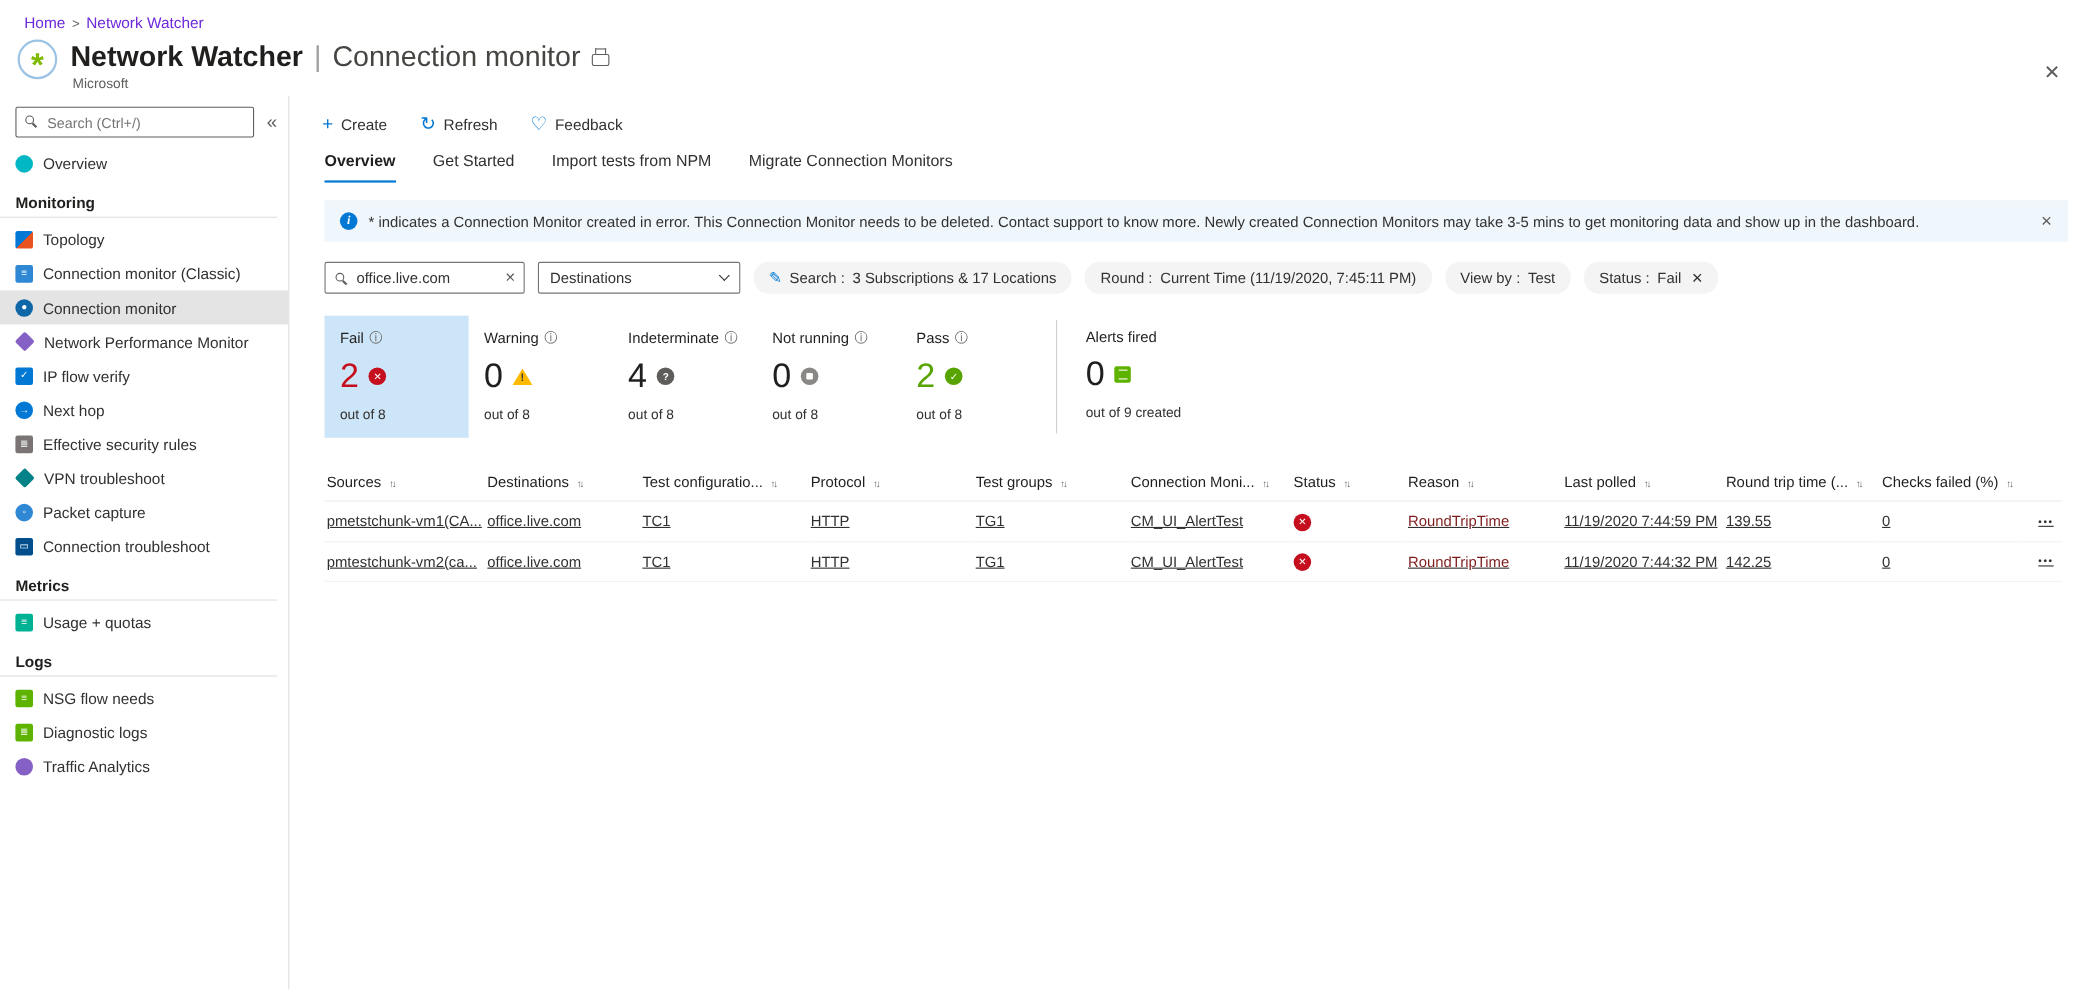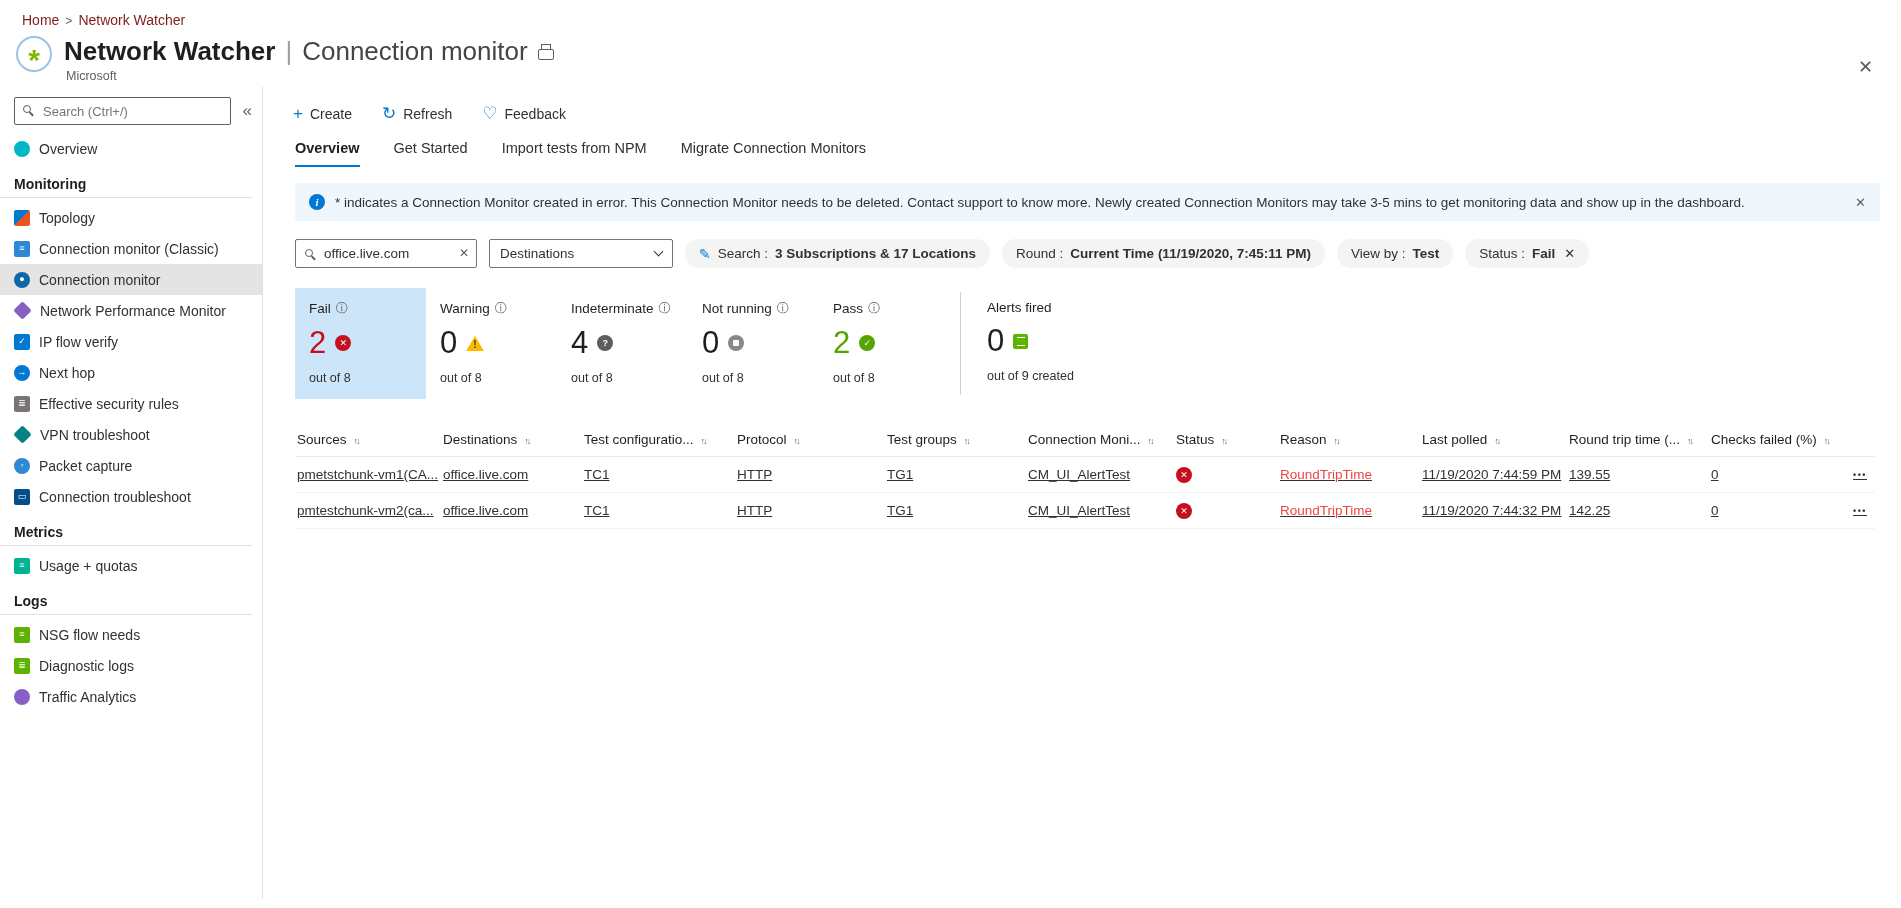--- a/index.html
+++ b/index.html
@@ -2,21 +2,21 @@
 <html><head>
 <meta charset="utf-8">
 <style>
   * { box-sizing: border-box; }
   html,body { margin:0; padding:0; background:#fff; }
   body { width:1901px; height:908px; font-family:"Liberation Sans","DejaVu Sans",sans-serif; color:#323130; overflow:hidden; }
   .app { width:1901px; height:908px; position:relative; }
 
   
   .breadcrumb { padding:12px 0 0 22px; font-size:14px; }
-  .breadcrumb a { color:#7f1d1d; text-decoration:none; cursor:pointer; }
+  .breadcrumb a { color:#6d28d9; text-decoration:none; cursor:pointer; }
   .breadcrumb .sep { color:#605e5c; margin:0 6px; font-size:12px; }
   .page-header { display:flex; align-items:flex-start; padding:8px 24px 0 16px; position:relative; }
   .nw-logo { width:36px; height:36px; border:2px solid #9cc3e5; border-radius:50%; background:#fff; display:flex; align-items:center; justify-content:center; margin-right:12px; flex:none; }
   .nw-logo span { color:#7fba00; font-size:30px; line-height:10px; margin-top:12px; font-weight:bold; }
   .title-block { display:flex; flex-direction:column; }
   .title-line { display:flex; align-items:center; gap:10px; }
   .page-title { font-size:26px; font-weight:bold; color:#201f1e; }
   .page-subtitle { font-size:26px; font-weight:400; color:#464541; }
   .title-pipe { font-size:26px; color:#a19f9d; font-weight:300; }
   .publisher { font-size:12.5px; color:#605e5c; margin-top:2px; margin-left:2px; }
@@ -60,21 +60,21 @@
 
   
   .filter-row { display:flex; align-items:center; gap:12px; margin:18px 21px 0 32px; font-size:13.5px; flex-wrap:nowrap; }
   .f-search { position:relative; width:182px; height:29px; border:1px solid #757575; border-radius:2px; display:flex; align-items:center; padding:0 24px 0 28px; }
   .f-search .mag { top:9px; }
   .f-search .txt { white-space:nowrap; overflow:hidden; }
   .f-clear { position:absolute; right:7px; top:6px; color:#605e5c; font-size:12px; cursor:pointer; }
   .f-dropdown { width:184px; height:29px; border:1px solid #757575; border-radius:2px; display:flex; align-items:center; justify-content:space-between; padding:0 10px; cursor:pointer; }
   .chev { width:7px; height:7px; border-right:1.5px solid #323130; border-bottom:1.5px solid #323130; transform:rotate(45deg); margin-top:-4px; }
   .pill { background:#f4f4f4; border-radius:14px; height:29px; display:flex; align-items:center; gap:7px; padding:0 14px; cursor:pointer; white-space:nowrap; }
-  .pill b { font-weight:bold; }
+  .pill b { font-weight:normal; }
   .pencil { color:#0078d4; font-size:14px; }
   .pill-x { font-size:13px; color:#323130; cursor:pointer; margin-left:2px; }
 
   
   .stats-row { display:flex; align-items:stretch; margin:20px 21px 0 32px; }
   .card { width:131px; padding:12px 14px 14px 14px; cursor:pointer; }
   .card.active { background:#cde5f8; }
   .card-label { font-size:13.5px; display:flex; align-items:center; gap:5px; color:#201f1e; }
   .info-i { font-size:12px; color:#605e5c; }
   .card-value { display:flex; align-items:center; gap:9px; margin-top:8px; font-size:31px; font-weight:400; color:#201f1e; }
@@ -94,21 +94,21 @@
   .tri { width:0; height:0; border-left:9px solid transparent; border-right:9px solid transparent; border-bottom:15px solid #ffb900; position:relative; }
   .tri::after { content:"!"; position:absolute; left:-2px; top:3px; font-size:10px; font-weight:bold; color:#3b3a39; }
   .book { width:15px; height:15px; border-radius:2px; background:#5db300; display:inline-flex; align-items:center; justify-content:center; }
   .book::after { content:""; width:8px; height:7px; border-top:1.5px solid #fff; border-bottom:1.5px solid #fff; }
 
   
   table.grid { border-collapse:collapse; table-layout:fixed; width:1580px; margin:24px 0 4px 32px; font-size:13.5px; }
   .grid th { text-align:left; font-weight:400; color:#201f1e; padding:9px 8px 9px 2px; border-bottom:1px solid #edebe9; cursor:pointer; white-space:nowrap; overflow:hidden; }
   .grid td { padding:9px 8px 9px 2px; border-bottom:1px solid #f3f2f1; white-space:nowrap; overflow:hidden;text-decoration:underline; }
   .sort { font-size:9px; color:#605e5c; letter-spacing:-2px; margin-left:7px; }
-  .link { color:#ef4444; cursor:pointer; }
+  .link { color:#7f1d1d; cursor:pointer; }
   .menu-dots { text-align:right; font-size:9px; letter-spacing:1.5px; color:#323130; cursor:pointer; font-weight:bold; }
 </style>
 </head>
 <body>
 
 <div class="app">
 
   <div class="breadcrumb">
     <a>Home</a><span class="sep">&gt;</span><a>Network Watcher</a>
   </div>

